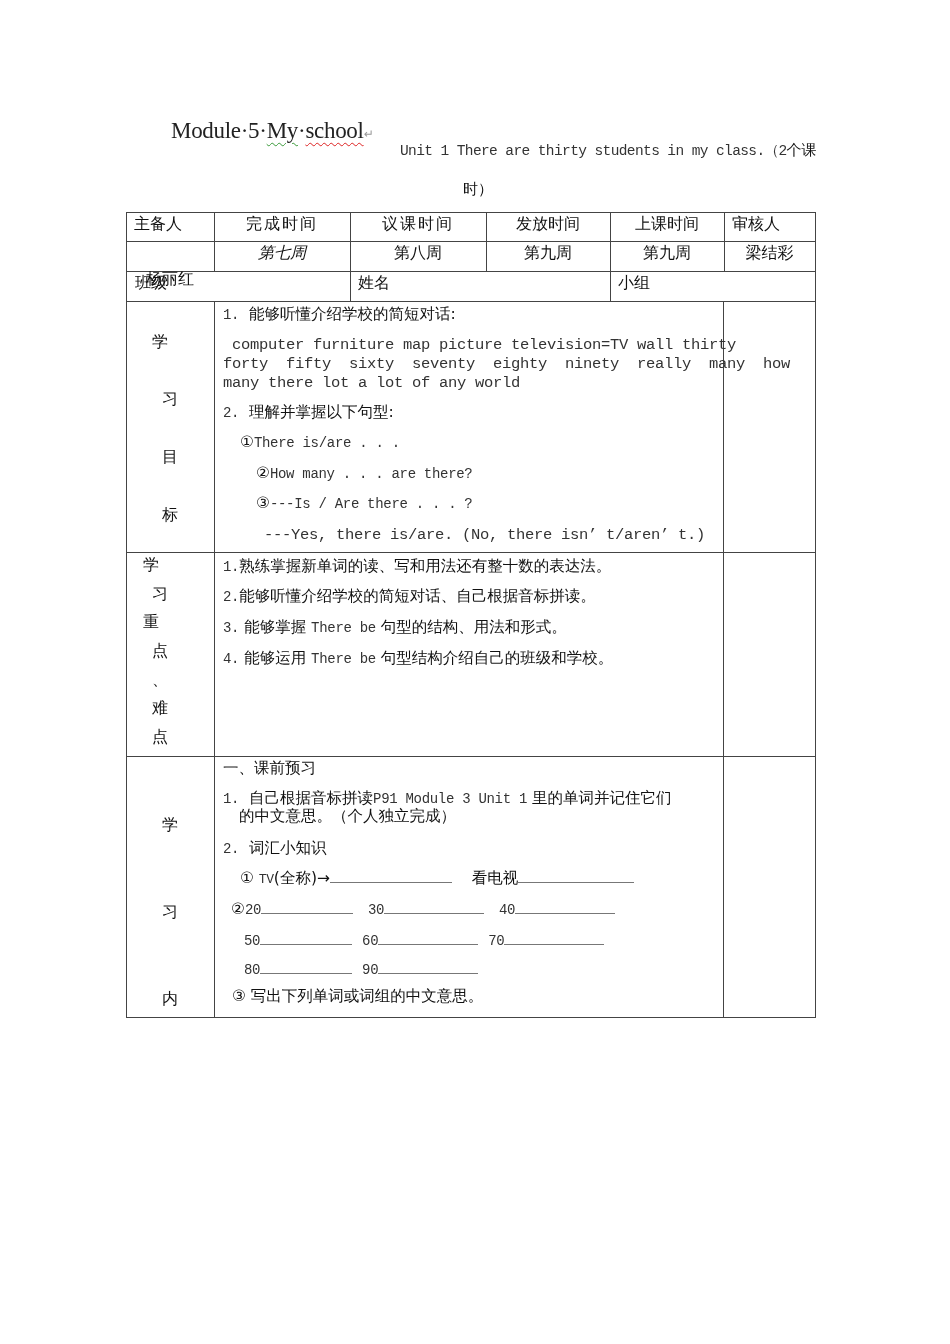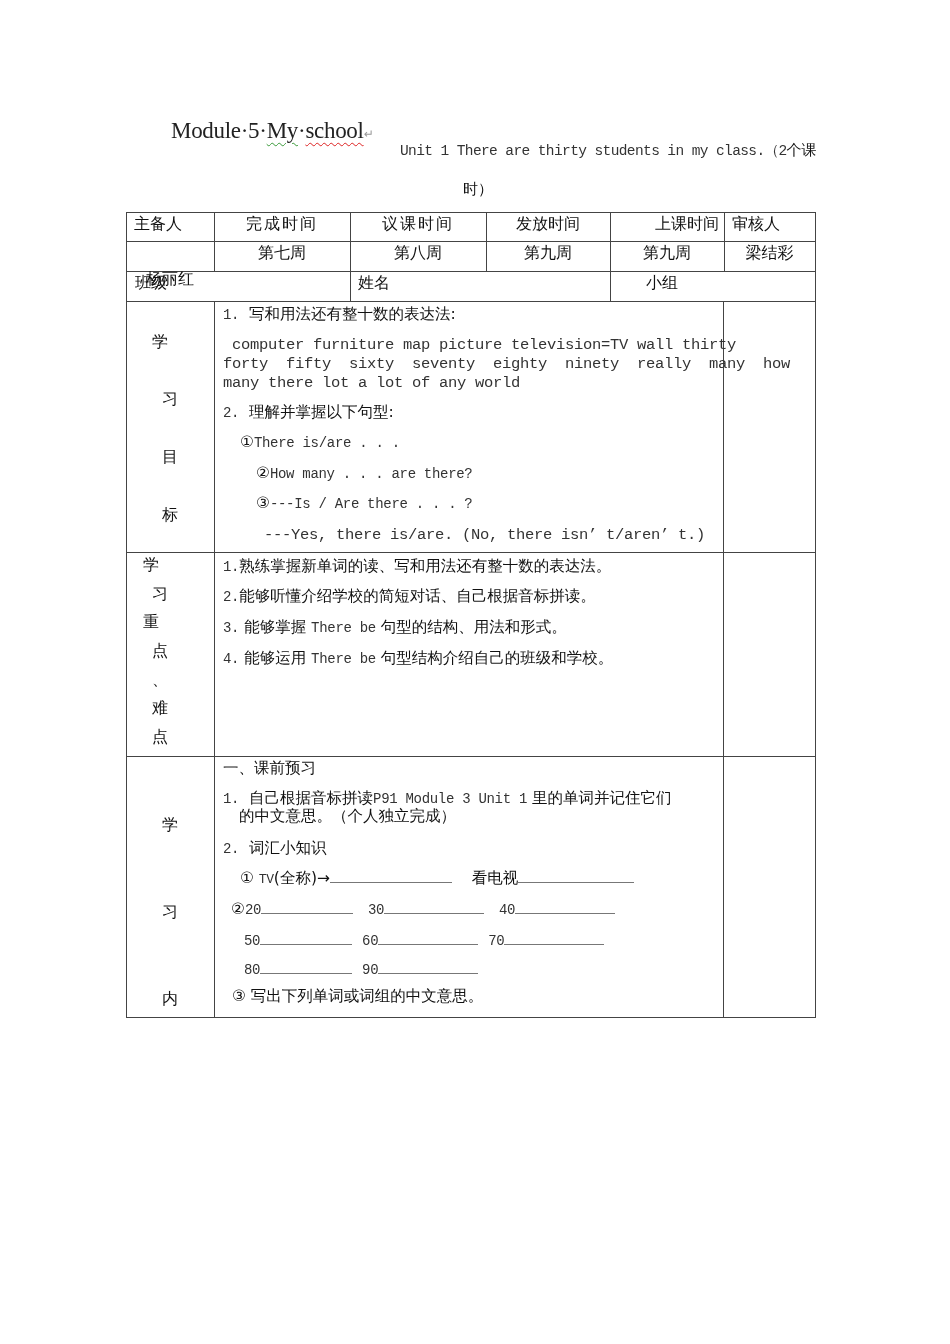--- a/index.html
+++ b/index.html
@@ -53,41 +53,41 @@
   <div class="line-v" style="left:486px;top:212px;height:59px;"></div>
   <div class="line-v" style="left:610px;top:212px;height:89px;"></div>
   <div class="line-v" style="left:724px;top:212px;height:59px;"></div>
   <div class="line-v" style="left:214px;top:301px;height:716px;"></div>
   <div class="line-v" style="left:723px;top:301px;height:716px;"></div>
 
   <div class="cell" style="left:134px;top:215px;">主备人</div>
   <div class="cell c" style="left:214px;top:215px;width:136px;letter-spacing:2px;">完成时间</div>
   <div class="cell c" style="left:350px;top:215px;width:136px;letter-spacing:2px;">议课时间</div>
   <div class="cell c" style="left:486px;top:215px;width:124px;">发放时间</div>
-  <div class="cell c" style="left:610px;top:215px;width:114px;padding-left:20px;">上课时间</div>
+  <div class="cell c" style="left:610px;top:215px;width:114px;">上课时间</div>
   <div class="cell" style="left:732px;top:215px;">审核人</div>
 
   <div class="cell c" style="left:126px;top:244px;width:88px;margin-top:26px;">杨丽红</div>
-  <div class="cell c" style="left:214px;top:244px;width:136px;">第七周</div>
+  <div class="cell c" style="left:214px;top:244px;width:136px;font-style:italic;">第七周</div>
   <div class="cell c" style="left:350px;top:244px;width:136px;">第八周</div>
   <div class="cell c" style="left:486px;top:244px;width:124px;">第九周</div>
   <div class="cell c" style="left:610px;top:244px;width:114px;">第九周</div>
   <div class="cell c" style="left:724px;top:244px;width:91px;">梁结彩</div>
 
   <div class="cell" style="left:135px;top:274px;">班级</div>
   <div class="cell" style="left:358px;top:274px;">姓名</div>
-  <div class="cell" style="left:646px;top:274px;">小组</div>
+  <div class="cell" style="left:618px;top:274px;">小组</div>
 
   <div class="vert" style="left:152px;top:332px;">学</div>
   <div class="vert" style="left:162px;top:389px;">习</div>
   <div class="vert" style="left:162px;top:447px;">目</div>
   <div class="vert" style="left:162px;top:505px;">标</div>
 
   <div class="txt" style="left:223px;top:304px;">
-    <span class="mono">1.</span>&nbsp;&nbsp;<span>写和用法还有整十数的表达法:</span>
+    <span class="mono">1.</span>&nbsp;&nbsp;<span>能够听懂介绍学校的简短对话:</span>
   </div>
   <div class="txt mono" style="left:223px;top:336px;">&nbsp;<span>computer furniture map picture television=TV wall thirty</span></div>
   <div class="txt mono" style="left:223px;top:355px;white-space:pre;">forty  fifty  sixty  seventy  eighty  ninety  really  many  how</div>
   <div class="txt mono" style="left:223px;top:374px;">many there lot a lot of any world</div>
   <div class="txt" style="left:223px;top:402px;">
     <span class="mono">2.</span>&nbsp;&nbsp;<span>理解并掌握以下句型:</span>
   </div>
   <div class="txt" style="left:240px;top:433px;">
     <span>①</span><span class="mono">There is/are . . .</span>
   </div>

